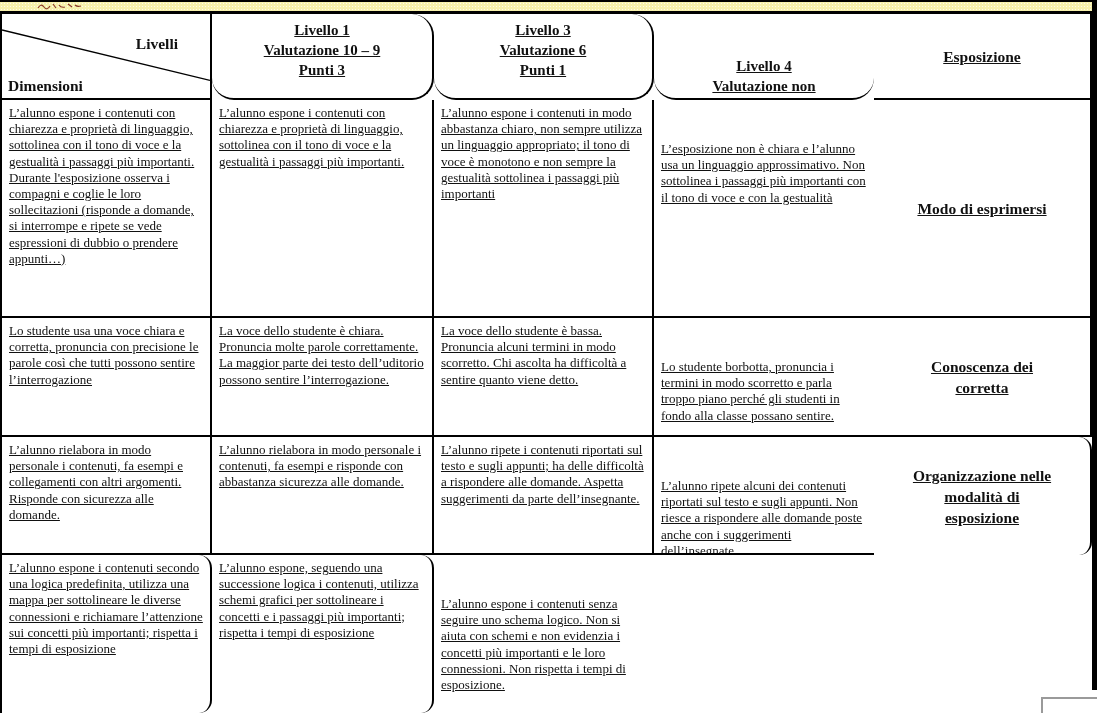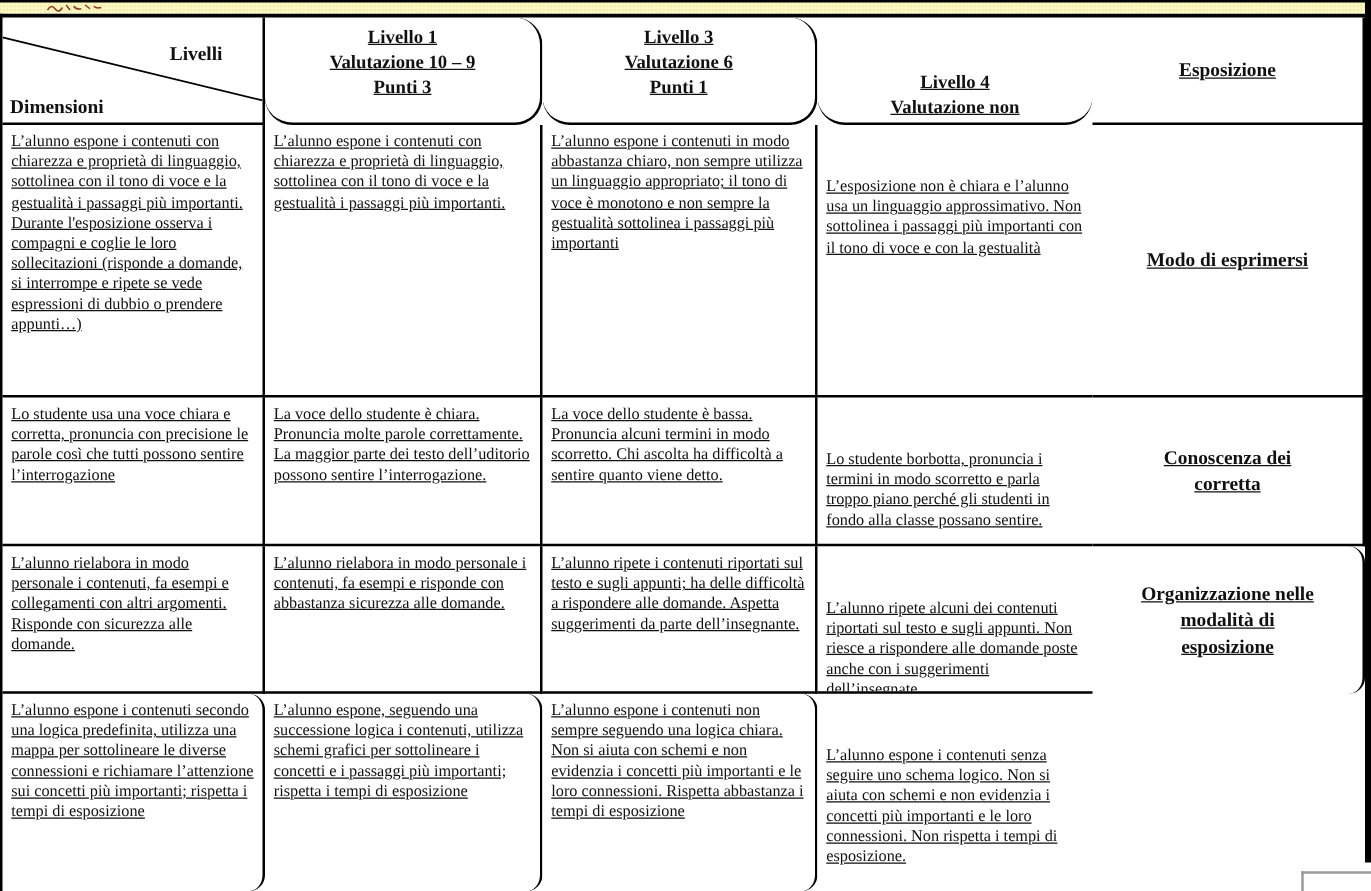--- a/index.html
+++ b/index.html
@@ -104,20 +104,19 @@
   <div class="cell body-cell">L’alunno rielabora in modo personale i contenuti, fa esempi e collegamenti con altri argomenti. Risponde con sicurezza alle domande.</div>
   <div class="cell body-cell">L’alunno rielabora in modo personale i contenuti, fa esempi e risponde con abbastanza sicurezza alle domande.</div>
   <div class="cell body-cell">L’alunno ripete i contenuti riportati sul testo e sugli appunti; ha delle difficoltà a rispondere alle domande. Aspetta suggerimenti da parte dell’insegnante.</div>
   <div class="cell body-cell lastcol">L’alunno ripete alcuni dei contenuti riportati sul testo e sugli appunti. Non riesce a rispondere alle domande poste anche con i suggerimenti dell’insegnate.</div>
 
   <div class="cell label-cell lastrow">Organizzazione nelle
 modalità di
 esposizione</div>
   <div class="cell body-cell lastrow">L’alunno espone i contenuti secondo una logica predefinita, utilizza una mappa per sottolineare le diverse connessioni e richiamare l’attenzione sui concetti più importanti; rispetta i tempi di esposizione</div>
   <div class="cell body-cell lastrow">L’alunno espone, seguendo una successione logica i contenuti, utilizza schemi grafici per sottolineare i concetti e i passaggi più importanti; rispetta i tempi di esposizione</div>
-  <div class="cell body-cell lastrow">L’alunno espone i contenuti non sempre seguendo una logica chiara. Non si aiuta con schemi e non evidenzia i concetti più importanti e le loro connessioni. Rispetta abbastanza i tempi di esposizione</div>
   <div class="cell body-cell lastrow lastcol">L’alunno espone i contenuti senza seguire uno schema logico. Non si aiuta con schemi e non evidenzia i concetti più importanti e le loro connessioni. Non rispetta i tempi di esposizione.</div>
 
 </div>
 
 <div class="right-edge"></div>
 
 <div class="corner-panel"></div>
 
 </body></html>

